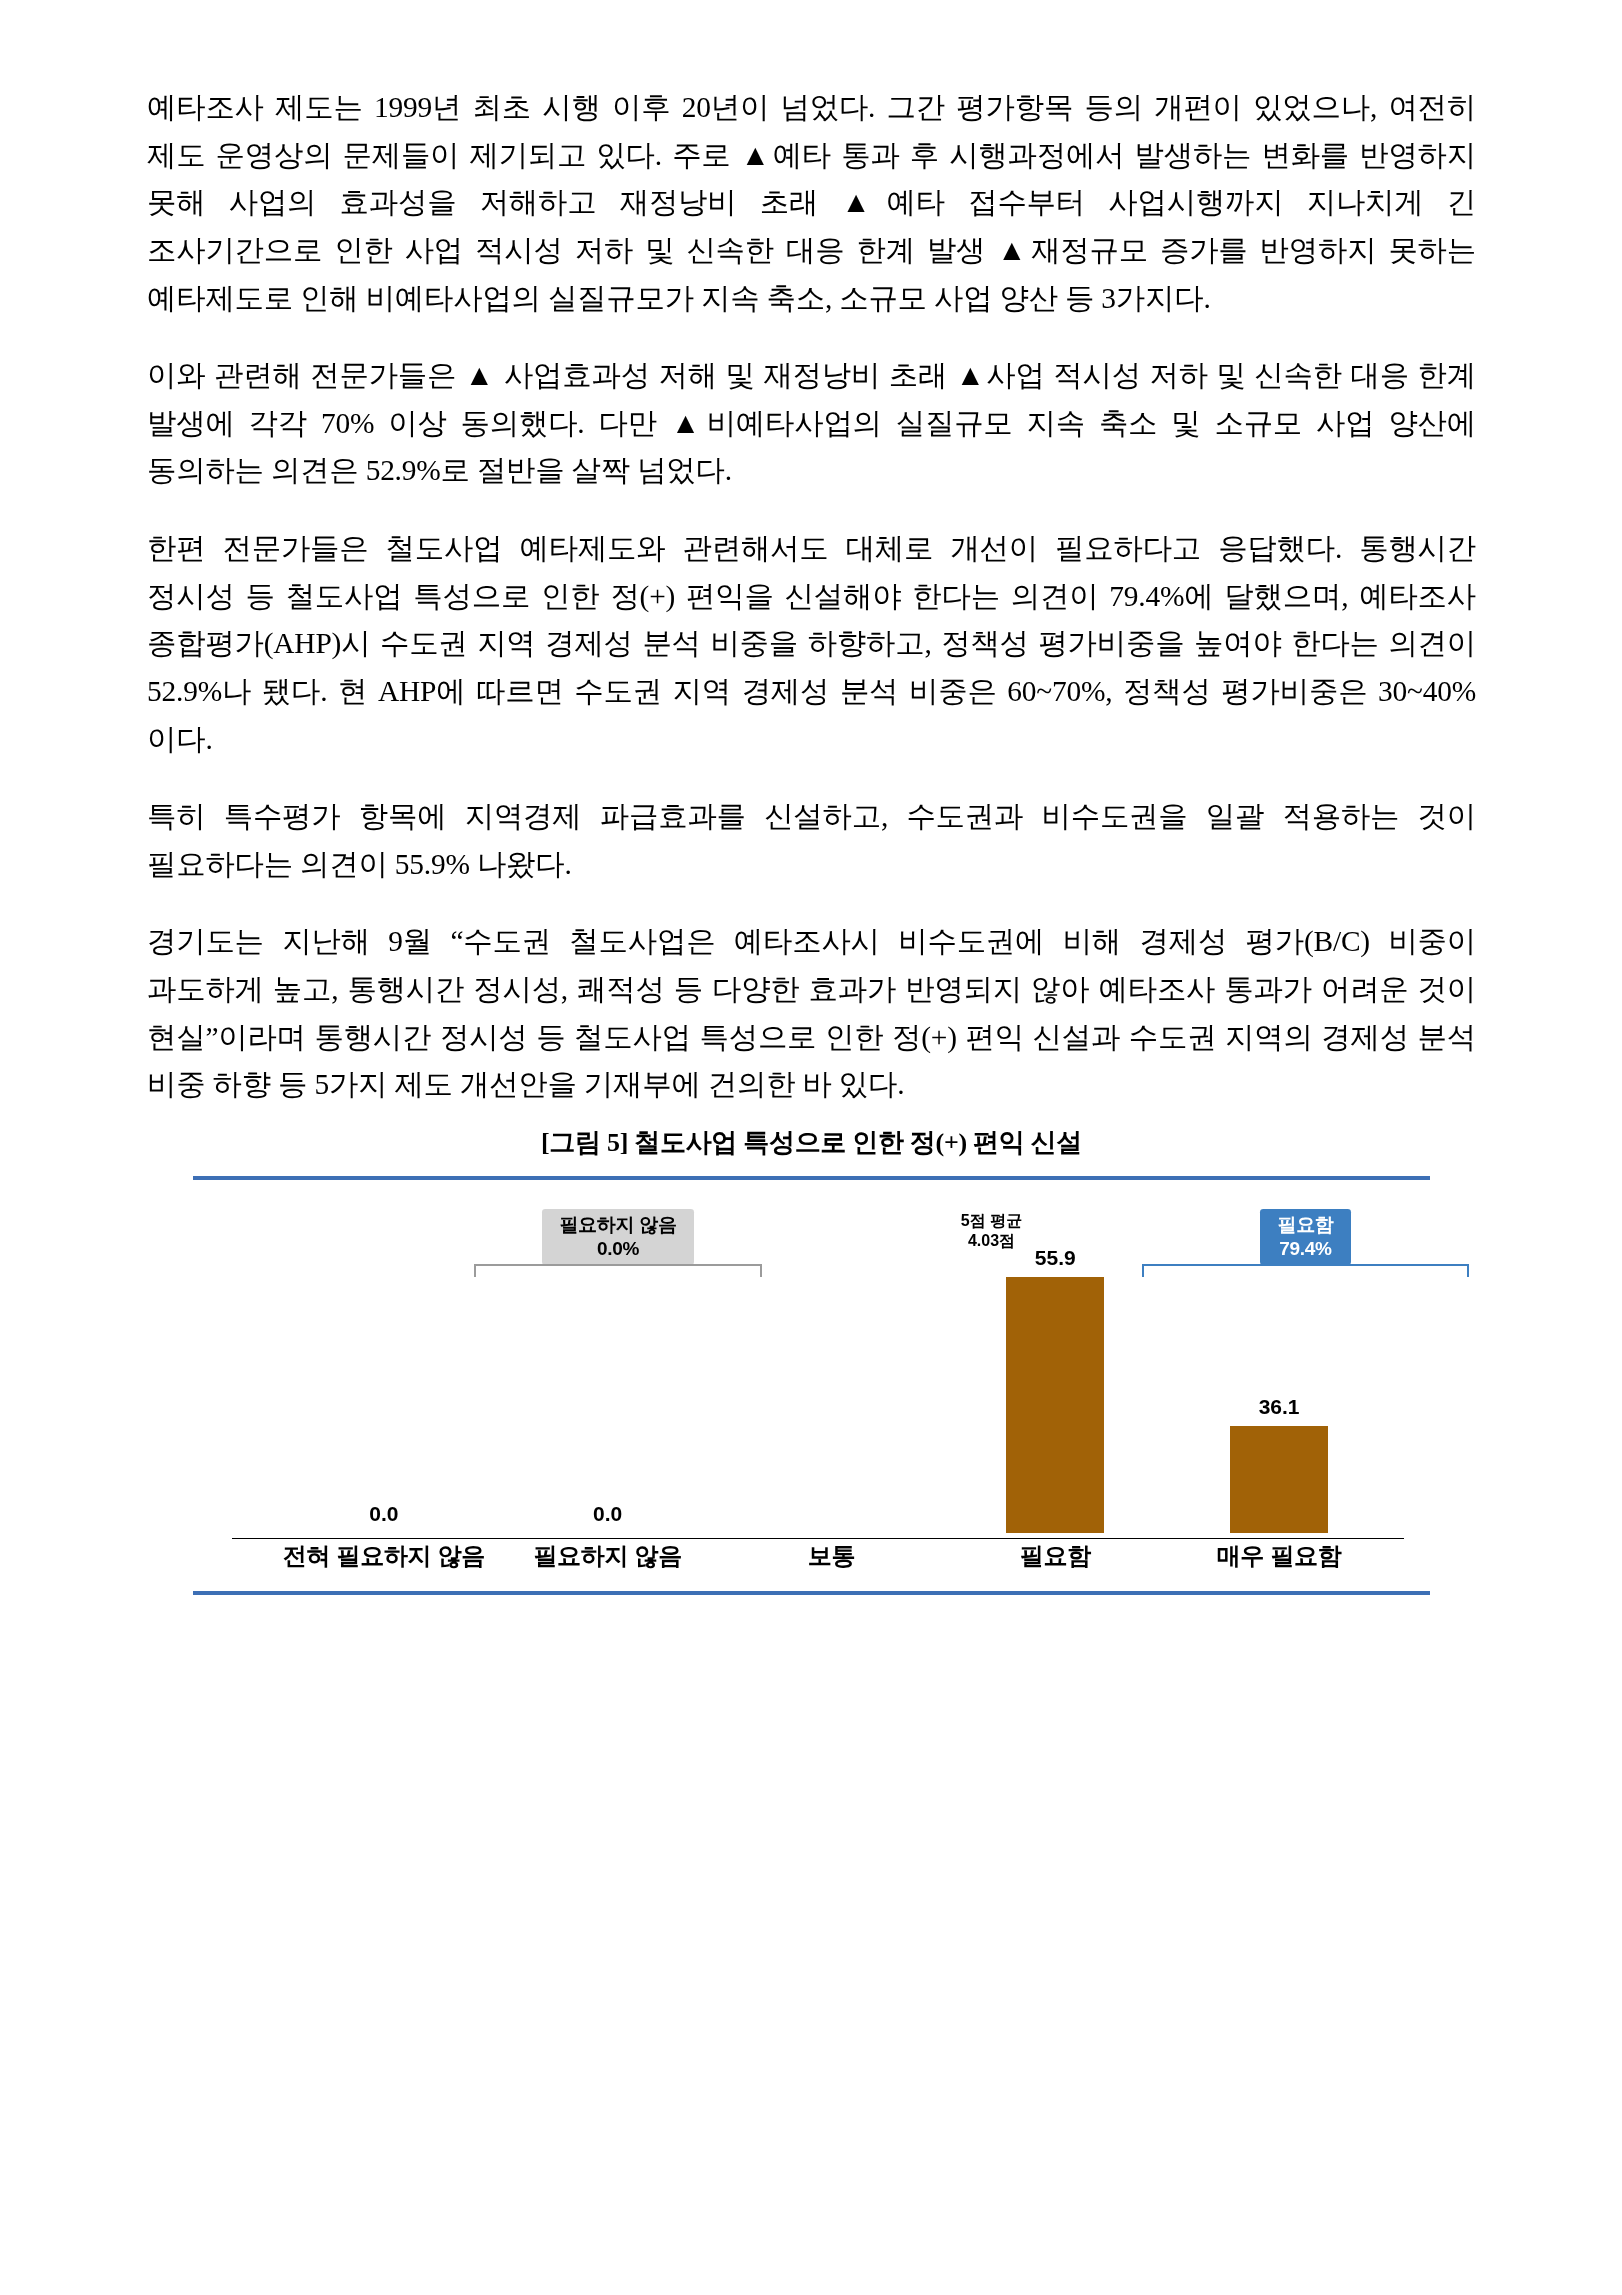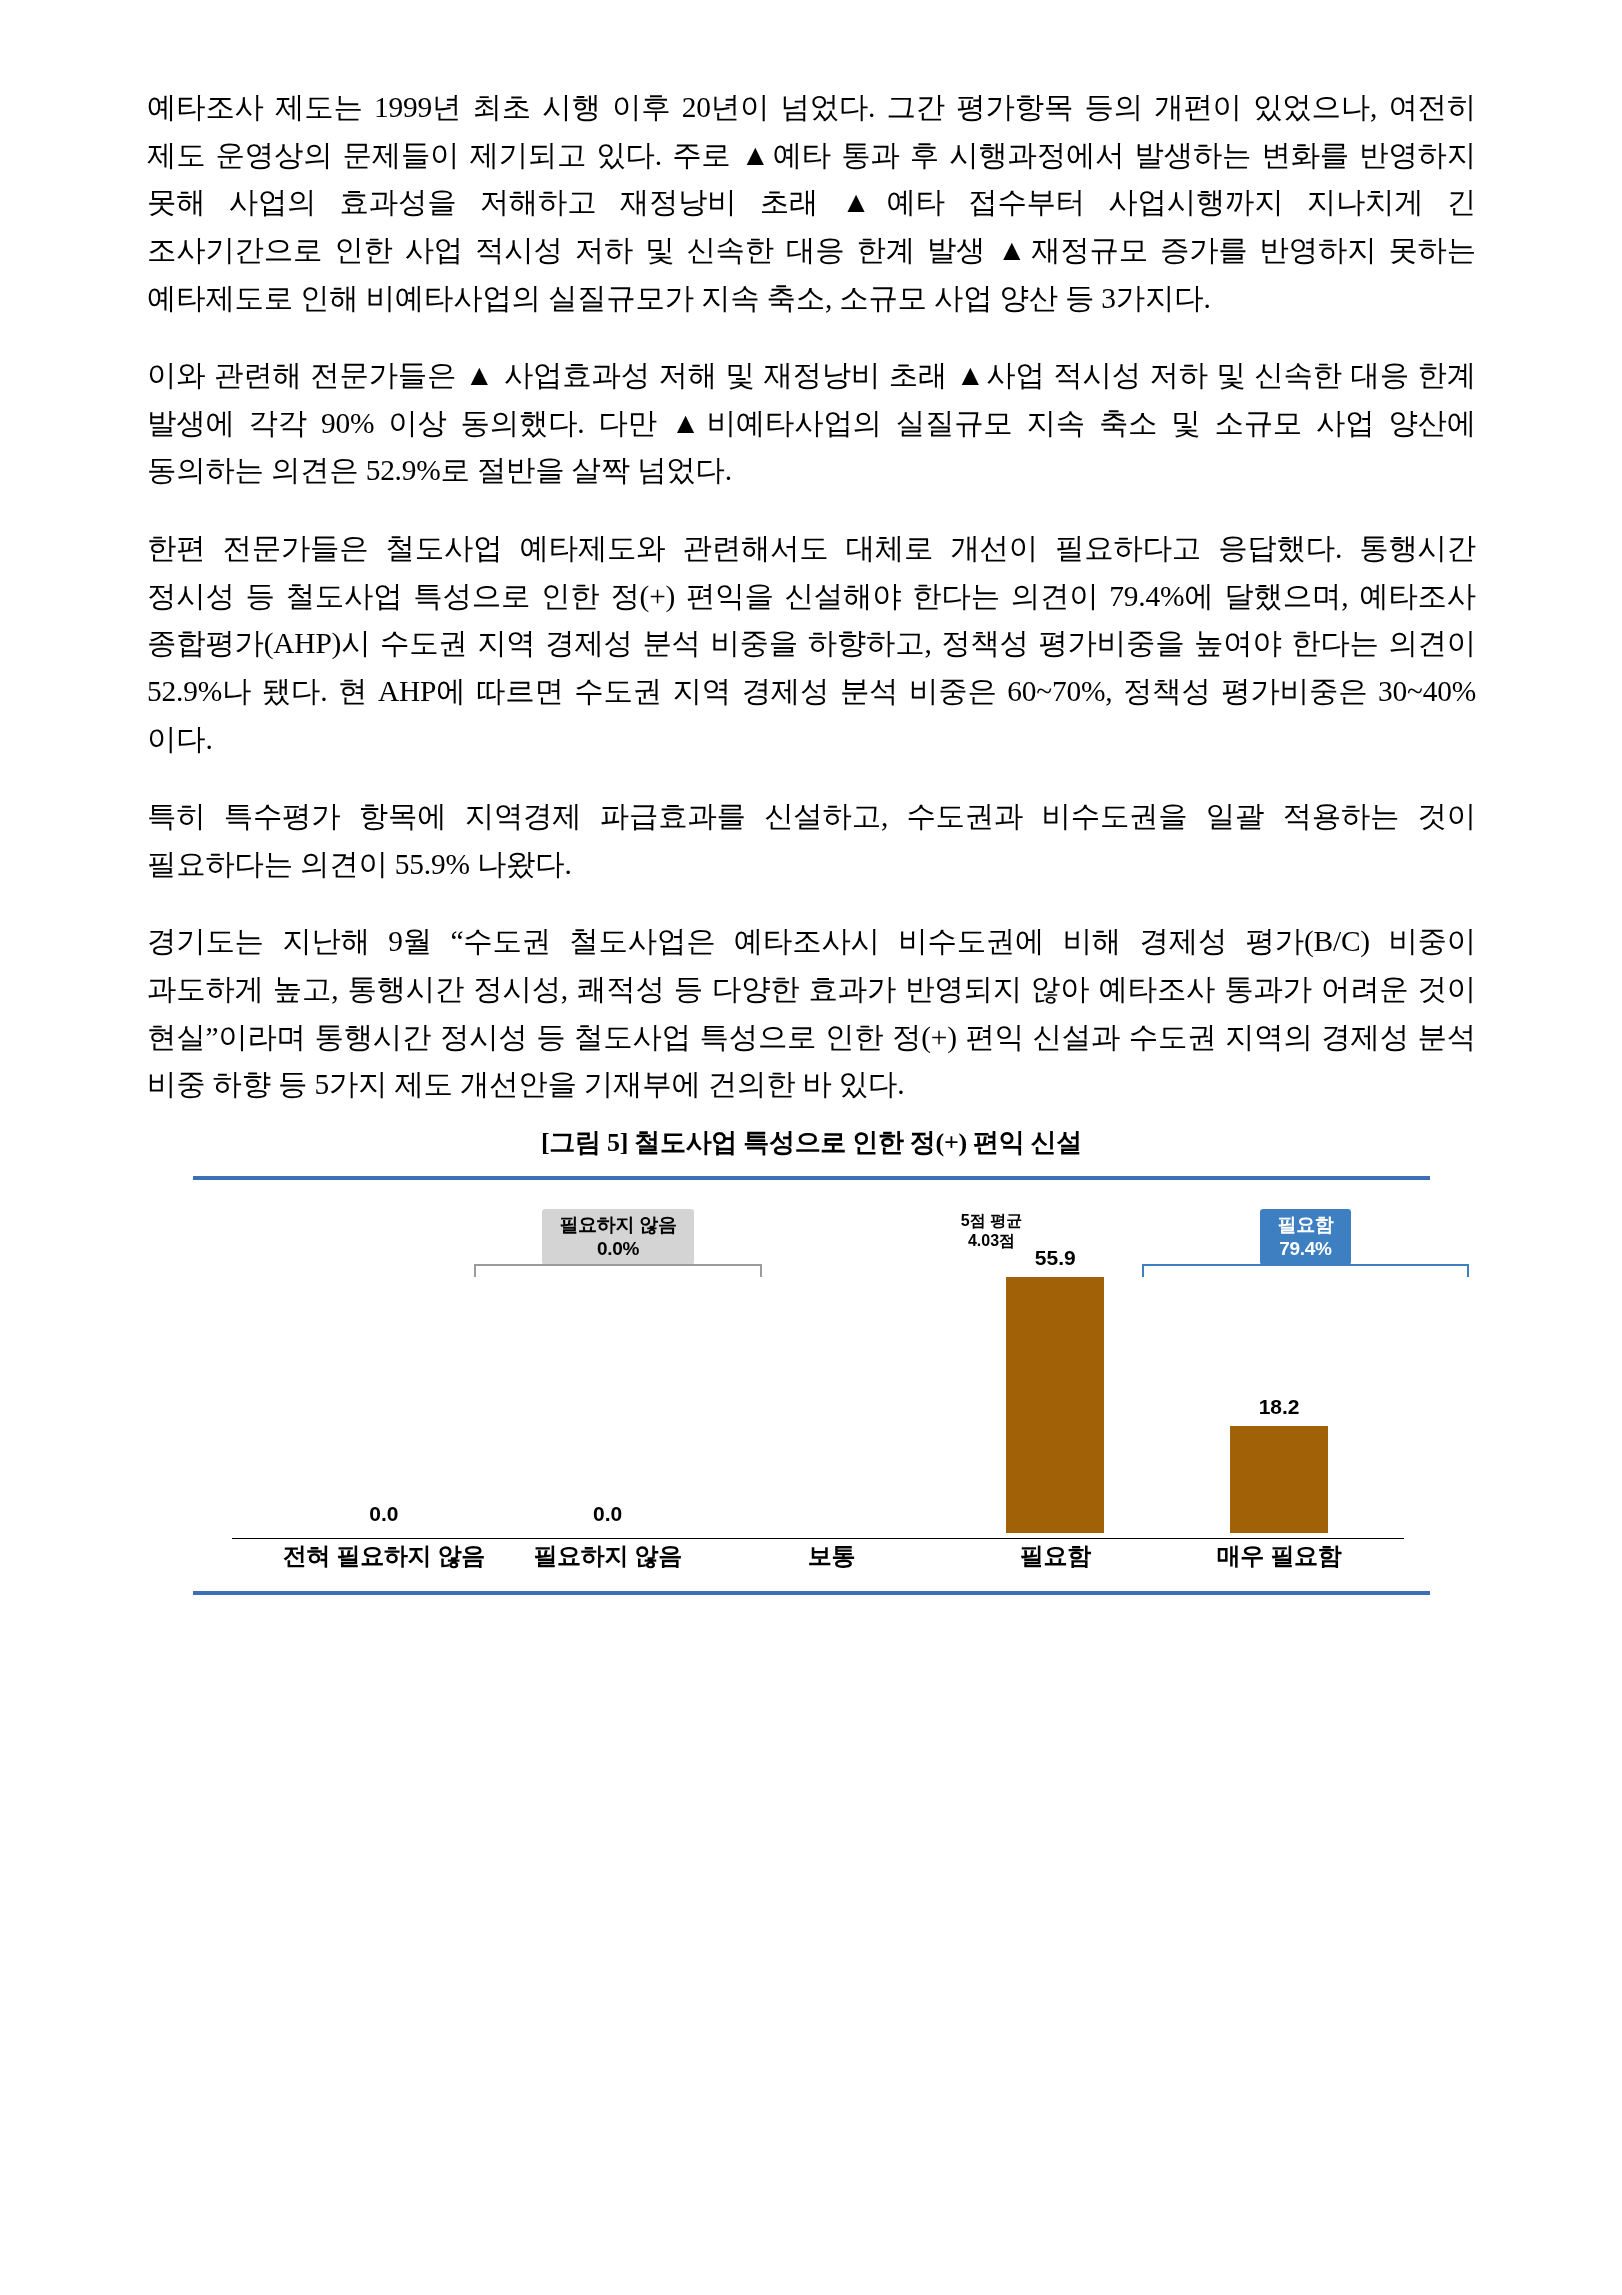--- a/index.html
+++ b/index.html
@@ -182,21 +182,21 @@
     font-family: "Liberation Sans", sans-serif;
     white-space: nowrap;
   }
 </style>
 </head>
 <body>
 
 <div class="page">
 
   <p class="para">예타조사 제도는 1999년 최초 시행 이후 20년이 넘었다. 그간 평가항목 등의 개편이 있었으나, 여전히 제도 운영상의 문제들이 제기되고 있다. 주로 ▲예타 통과 후 시행과정에서 발생하는 변화를 반영하지 못해 사업의 효과성을 저해하고 재정낭비 초래 ▲예타 접수부터 사업시행까지 지나치게 긴 조사기간으로 인한 사업 적시성 저하 및 신속한 대응 한계 발생 ▲재정규모 증가를 반영하지 못하는 예타제도로 인해 비예타사업의 실질규모가 지속 축소, 소규모 사업 양산 등 3가지다.</p>
-  <p class="para">이와 관련해 전문가들은 ▲ 사업효과성 저해 및 재정낭비 초래 ▲사업 적시성 저하 및 신속한 대응 한계 발생에 각각 90% 이상 동의했다. 다만 ▲비예타사업의 실질규모 지속 축소 및 소규모 사업 양산에 동의하는 의견은 52.9%로 절반을 살짝 넘었다.</p>
+  <p class="para">이와 관련해 전문가들은 ▲ 사업효과성 저해 및 재정낭비 초래 ▲사업 적시성 저하 및 신속한 대응 한계 발생에 각각 70% 이상 동의했다. 다만 ▲비예타사업의 실질규모 지속 축소 및 소규모 사업 양산에 동의하는 의견은 52.9%로 절반을 살짝 넘었다.</p>
   <p class="para">한편 전문가들은 철도사업 예타제도와 관련해서도 대체로 개선이 필요하다고 응답했다. 통행시간 정시성 등 철도사업 특성으로 인한 정(+) 편익을 신설해야 한다는 의견이 79.4%에 달했으며, 예타조사 종합평가(AHP)시 수도권 지역 경제성 분석 비중을 하향하고, 정책성 평가비중을 높여야 한다는 의견이 52.9%나 됐다. 현 AHP에 따르면 수도권 지역 경제성 분석 비중은 60~70%, 정책성 평가비중은 30~40%이다.</p>
   <p class="para">특히 특수평가 항목에 지역경제 파급효과를 신설하고, 수도권과 비수도권을 일괄 적용하는 것이 필요하다는 의견이 55.9% 나왔다.</p>
   <p class="para">경기도는 지난해 9월 “수도권 철도사업은 예타조사시 비수도권에 비해 경제성 평가(B/C) 비중이 과도하게 높고, 통행시간 정시성, 쾌적성 등 다양한 효과가 반영되지 않아 예타조사 통과가 어려운 것이 현실”이라며 통행시간 정시성 등 철도사업 특성으로 인한 정(+) 편익 신설과 수도권 지역의 경제성 분석 비중 하향 등 5가지 제도 개선안을 기재부에 건의한 바 있다.</p>
 
   <div class="figure">
 
     <div class="fig-title">[그림 5] 철도사업 특성으로 인한 정(+) 편익 신설</div>
 
     <div class="chart-box">
       <div class="plot">
@@ -251,21 +251,21 @@
               <div class="bar" style="height: 256px;">
                 <span class="bar-val">55.9</span>
               </div>
             </div>
             <div class="cat-label">필요함</div>
           </div>
 
           <div class="cat">
             <div class="bar-area">
               <div class="bar" style="height: 107px;">
-                <span class="bar-val">18.2</span>
+                <span class="bar-val">36.1</span>
               </div>
             </div>
             <div class="cat-label">매우 필요함</div>
           </div>
 
         </div>
 
         <div class="axis-line"></div>
       </div>
     </div>

